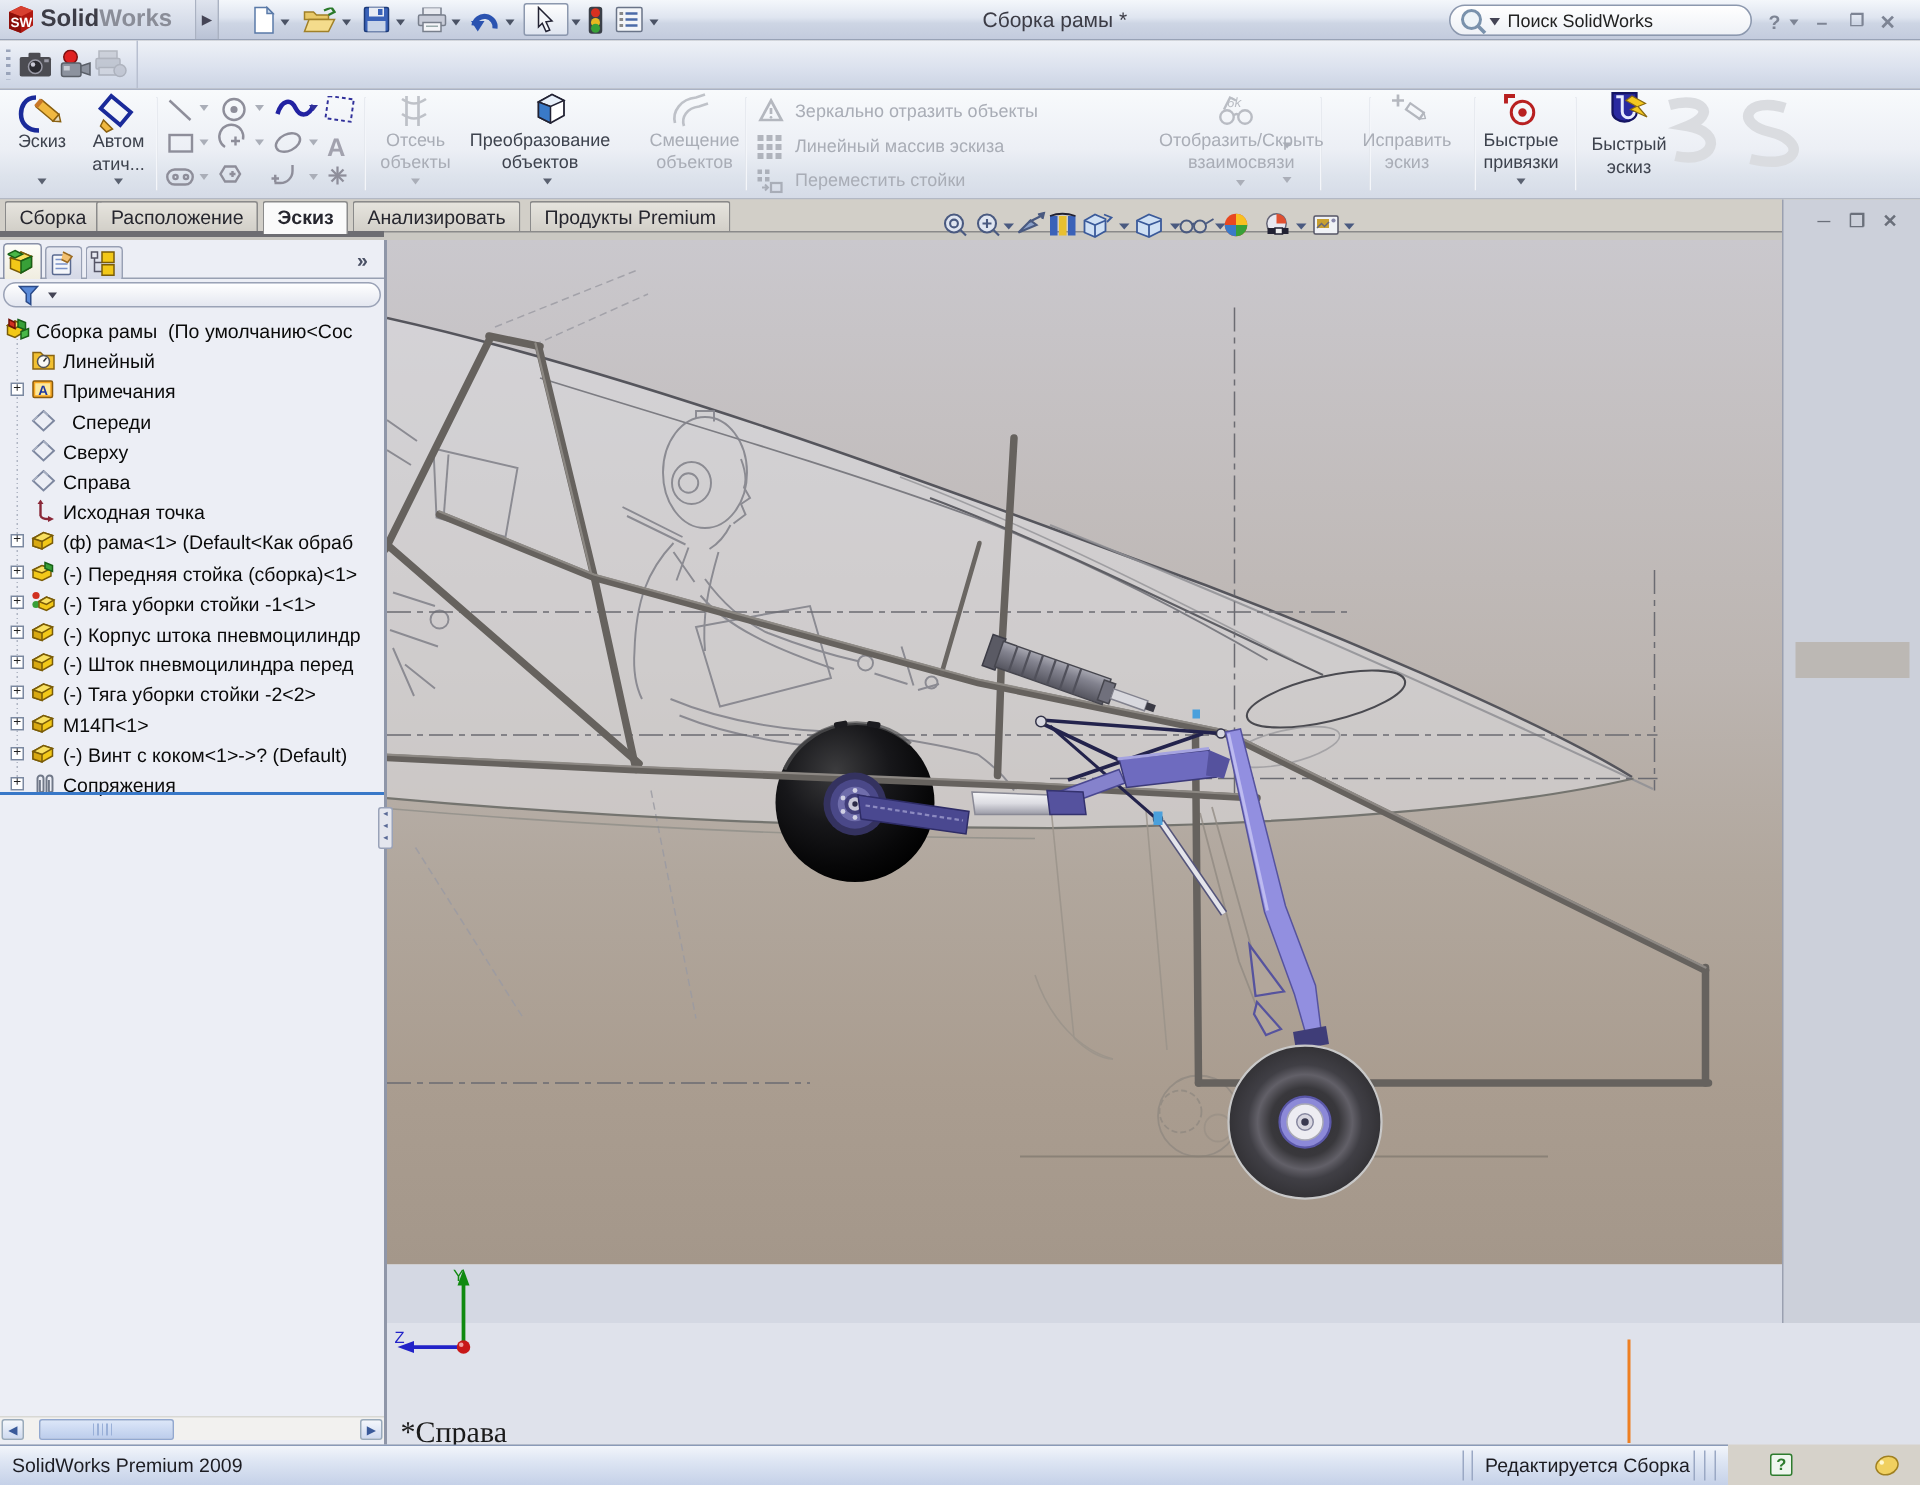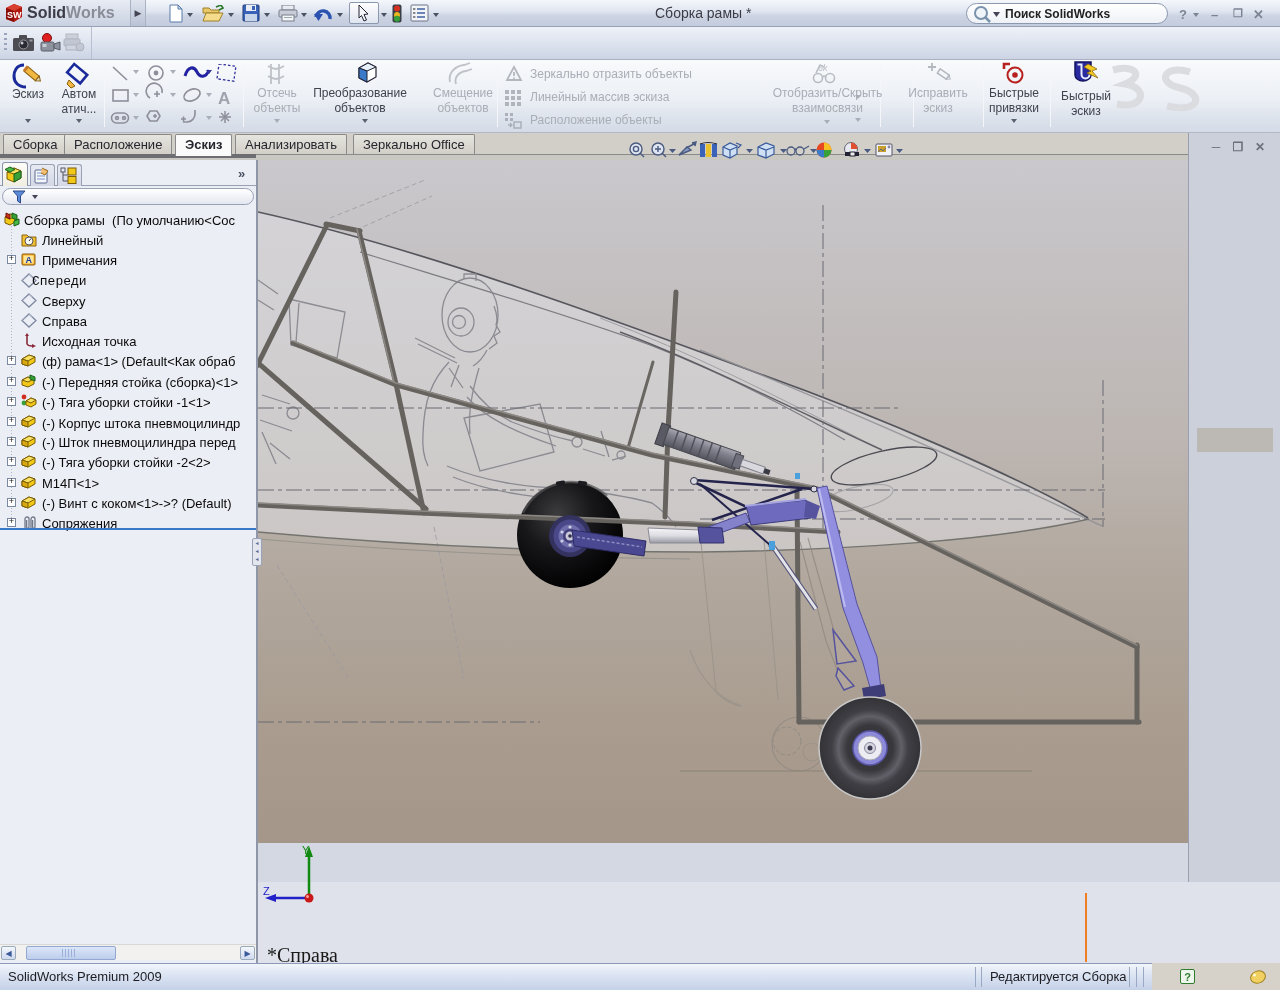--- a/index.html
+++ b/index.html
@@ -6,21 +6,21 @@
 .abs{position:absolute;}
 #app{position:relative;width:1280px;height:990px;background:#d6d2ca;}
 #titlebar{left:0;top:0;width:1280px;height:27px;background:linear-gradient(#f4f7fb,#dfe5f0 45%,#cdd5e4 60%,#c3cbdd);border-bottom:1px solid #98a2b6;}
 #logo{left:0;top:0;width:131px;height:26px;background:linear-gradient(#e8ecf4,#c9d1e1);border-right:1px solid #aab2c2;}
 #logo .sw{left:3px;top:2px;width:21px;height:21px;}
 #logo .txt{left:27px;top:4px;font-size:16px;font-weight:bold;color:#3c3c46;}
 #logo .txt span{color:#8a8d98;}
 #logoarr{left:131px;top:0;width:15px;height:26px;background:linear-gradient(#dfe4ee,#b9c2d5);border-right:1px solid #aab2c2;color:#445;font-size:9px;line-height:26px;text-align:center;}
 .caret{position:absolute;width:0;height:0;border-left:3px solid transparent;border-right:3px solid transparent;border-top:4px solid #4a5264;}
 #title-text{left:655px;top:5px;font-size:14px;color:#3c3c46;}
-#search{left:966px;top:3px;width:202px;height:21px;background:linear-gradient(#fff,#eef1f6);border:1px solid #8c98ae;border-radius:11px;font-weight:bold;}
+#search{left:966px;top:3px;width:202px;height:21px;background:linear-gradient(#fff,#eef1f6);border:1px solid #8c98ae;border-radius:11px;}
 #search .stext{left:38px;top:3px;font-size:12px;color:#222;}
 .wglyph{position:absolute;top:7px;font-size:13px;color:#7d8494;font-weight:bold;}
 #toolbar2{left:0;top:27px;width:1280px;height:33px;background:linear-gradient(#eef1f7,#dce2ee 55%,#ccd4e4);border-bottom:1px solid #aab2c4;}
 #tb2box{left:0;top:0;width:92px;height:32px;border-right:1px solid #b8bfd0;}
 .gripdots{position:absolute;left:4px;top:6px;width:3px;height:20px;background:repeating-linear-gradient(#9aa4ba 0 2px,transparent 2px 5px);}
 #ribbon{left:0;top:60px;width:1280px;height:73px;background:linear-gradient(#f8fafc,#eceff5 55%,#dde3ec 80%,#d5dbe7);border-bottom:1px solid #b2b8c4;}
 .rsep{position:absolute;top:5px;width:1px;height:62px;background:#c2c7d2;border-right:1px solid #f4f6fa;}
 .rlabel{position:absolute;font-size:12px;color:#3e434e;text-align:center;line-height:15px;}
 .rgray{color:#a9adb6;}
 .rcaret{position:absolute;width:0;height:0;border-left:3.5px solid transparent;border-right:3.5px solid transparent;border-top:4px solid #5a6170;}
@@ -241,21 +241,21 @@
   <svg class="abs" style="left:504px;top:52px" width="18" height="17" viewBox="0 0 18 17" opacity="0.6">
         <g fill="#8a8e98">
           <rect x="1" y="1" width="3" height="3"></rect>
           <rect x="6" y="1" width="3" height="3"></rect>
           <rect x="1" y="6" width="3" height="3"></rect>
           <rect x="6" y="6" width="3" height="3"></rect>
           <rect x="10" y="10" width="7" height="6" fill="none" stroke="#8a8e98" stroke-width="1.5"></rect>
           <path d="M4,13 l4,0 m-2,-2 l2,2 l-2,2" stroke="#8a8e98" fill="none" stroke-width="1.3"></path>
         </g>
       </svg>
-  <div class="rlabel rgray" style="left:530px;top:53px;width:260px;text-align:left;">Расположение объекты</div>
+  <div class="rlabel rgray" style="left:530px;top:53px;width:260px;text-align:left;">Переместить стойки</div>
   <div class="rcaret rcaretg" style="left:855px;top:58px"></div>
   <div class="rsep" style="left:880px"></div>
   <svg class="abs" style="left:810px;top:2px" width="30" height="24" viewBox="0 0 30 24" opacity="0.55">
         <g stroke="#8a8e98" fill="none" stroke-width="1.6">
           <circle cx="8" cy="16" r="4.5"></circle>
           <circle cx="20" cy="16" r="4.5"></circle>
           <path d="M12.5,15 q2,-2 3.5,0"></path>
           <path d="M6,11 L10,3 l4,2"></path>
         </g>
         <text x="8" y="9" font-size="9" fill="#8a8e98" font-style="italic">6k</text>
@@ -293,21 +293,21 @@
         </g>
       </svg>
 </div>
 
 <div id="tabrow" class="abs">
   <div id="tabunder" class="abs"></div>
   <div class="ctab" style="left:3px;">Сборка</div>
   <div class="ctab" style="left:64px;text-align:center;">Расположение</div>
   <div class="ctab" id="tabactive" style="left:175px;">Эскиз</div>
   <div class="ctab" style="left:235px;">Анализировать</div>
-  <div class="ctab" style="left:353px;">Зеркально Office</div>
+  <div class="ctab" style="left:353px;">Продукты Premium</div>
   <div id="tabdark" class="abs"></div>
   <svg class="abs" style="left:628px;top:8px" width="280" height="19" viewBox="0 0 280 19">
     <g fill="none" stroke="#4a5a80" stroke-width="1.4">
       <circle cx="8" cy="8" r="6" fill="#dfe5f0"></circle>
           <circle cx="8" cy="8" r="2.6"></circle>
           <line x1="12.5" y1="12.5" x2="16" y2="16"></line>
       <circle cx="30" cy="8" r="6" fill="#dfe5f0"></circle>
           <path d="M27,8 h6 M30,5 v6"></path>
           <line x1="34.5" y1="12.5" x2="38" y2="16"></line>
       <g>
@@ -422,21 +422,21 @@
 <div class="abs" style="left:21px;top:252px;"><svg width="16" height="15" viewBox="0 0 16 15">
           <rect x="1" y="2" width="13" height="11" rx="1" fill="#f8a820" stroke="#8a5c10"></rect>
           <rect x="2.5" y="3.5" width="10" height="8" fill="#fde89a"></rect>
           <text x="4.5" y="11" font-size="9" font-weight="bold" fill="#2038a0" font-family="Liberation Sans">A</text>
         </svg></div>
 <div class="abs trow" style="left:42px;top:253px;">Примечания</div>
 <div class="abs" style="left:21px;top:273px;"><svg width="16" height="15" viewBox="0 0 16 15">
           <polygon points="8,1 15,7.5 8,14 1,7.5" fill="none" stroke="#7e88a0" stroke-width="1.3"></polygon>
           <path d="M8,1 L11,4 M1,7.5 L4,4.5" stroke="#aab2c4" stroke-width="1"></path>
         </svg></div>
-<div class="abs trow" style="left:32px;top:274px;font-family:Liberation Mono, monospace;">Спереди</div>
+<div class="abs trow" style="left:48px;top:274px;">Спереди</div>
 <div class="abs" style="left:21px;top:293px;"><svg width="16" height="15" viewBox="0 0 16 15">
           <polygon points="8,1 15,7.5 8,14 1,7.5" fill="none" stroke="#7e88a0" stroke-width="1.3"></polygon>
           <path d="M8,1 L11,4 M1,7.5 L4,4.5" stroke="#aab2c4" stroke-width="1"></path>
         </svg></div>
 <div class="abs trow" style="left:42px;top:294px;">Сверху</div>
 <div class="abs" style="left:21px;top:313px;"><svg width="16" height="15" viewBox="0 0 16 15">
           <polygon points="8,1 15,7.5 8,14 1,7.5" fill="none" stroke="#7e88a0" stroke-width="1.3"></polygon>
           <path d="M8,1 L11,4 M1,7.5 L4,4.5" stroke="#aab2c4" stroke-width="1"></path>
         </svg></div>
 <div class="abs trow" style="left:42px;top:314px;">Справа</div>

